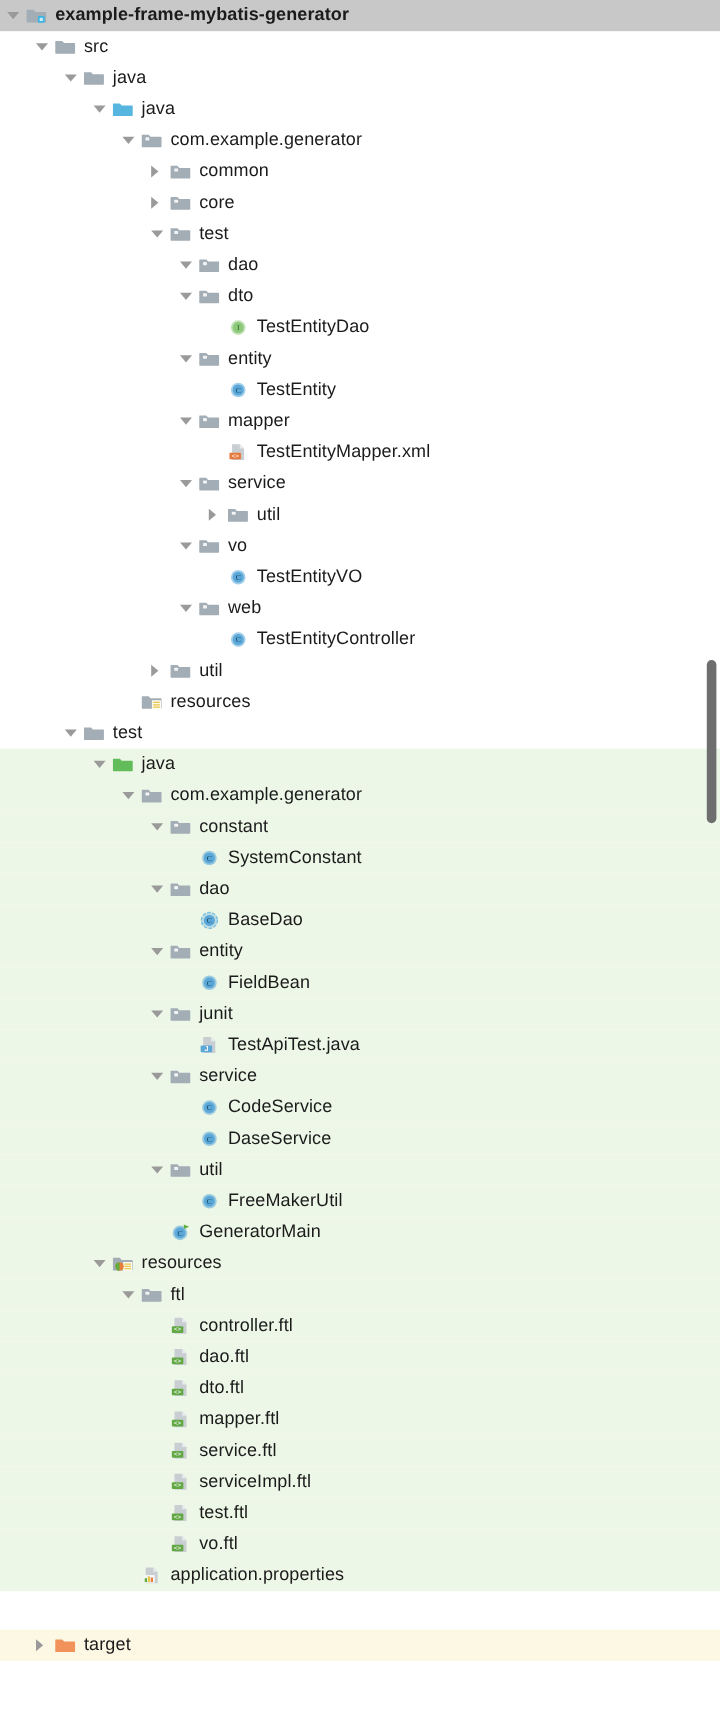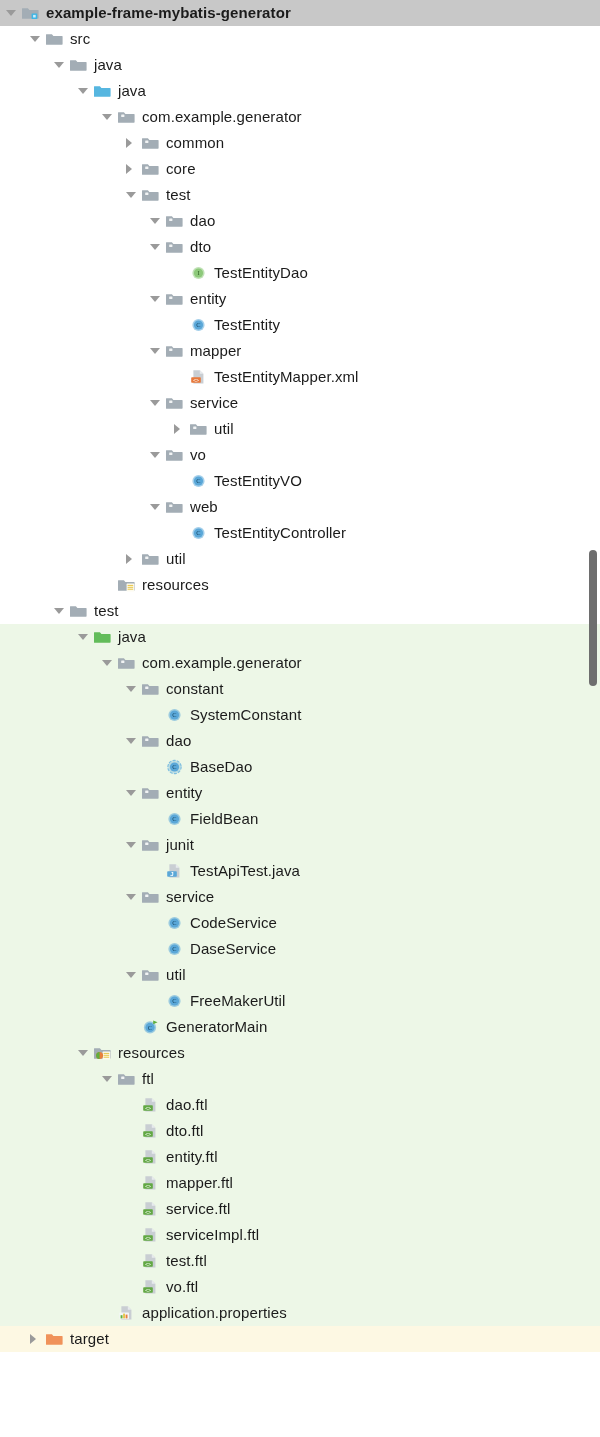--- a/index.html
+++ b/index.html
@@ -25,21 +25,21 @@
     position: relative;
     height: 26px;
     display: flex;
     align-items: center;
     white-space: nowrap;
     font-size: 15px;
     color: #1b1b1b;
     background: transparent;
   }
   .row.green   { background: #edf7e7; }
-  .row.yellow  { background: #fdf8e3; }
+  .row.yellow  { background: #fdf8e3; margin-top: 32px; }
   .row.sel     { background: #c8c8c8; }
   .row.bold .label { font-weight: bold; }
 
   
   .indent { flex: 0 0 auto; height: 1px; }
 
   
   .twisty {
     flex: 0 0 auto;
     width: 18px; height: 26px;
@@ -594,47 +594,47 @@
       <span class="indent" style="width: 122px;"></span>
       <span class="twisty none"></span>
       <span class="icon">
         <svg width="17" height="16" viewBox="0 0 17 16">
           <path d="M3.4 1.2 h6.4 l3.6 3.6 v9.6 h-10 z" fill="#c9ced3"></path>
           <path d="M9.8 1.2 l3.6 3.6 h-3.6 z" fill="#e7ebee"></path>
           <rect x="1.2" y="8.2" width="9.6" height="5.6" rx="0.8" fill="#62a844"></rect>
           <text x="6.0" y="12.5" font-size="5.2" font-family="DejaVu Sans Mono, monospace" fill="#ffffff" text-anchor="middle">&lt;&gt;</text>
         </svg>
       </span>
+      <span class="label">controller.ftl</span>
+    </div>
+    <div class="row green">
+      <span class="indent" style="width: 122px;"></span>
+      <span class="twisty none"></span>
+      <span class="icon">
+        <svg width="17" height="16" viewBox="0 0 17 16">
+          <path d="M3.4 1.2 h6.4 l3.6 3.6 v9.6 h-10 z" fill="#c9ced3"></path>
+          <path d="M9.8 1.2 l3.6 3.6 h-3.6 z" fill="#e7ebee"></path>
+          <rect x="1.2" y="8.2" width="9.6" height="5.6" rx="0.8" fill="#62a844"></rect>
+          <text x="6.0" y="12.5" font-size="5.2" font-family="DejaVu Sans Mono, monospace" fill="#ffffff" text-anchor="middle">&lt;&gt;</text>
+        </svg>
+      </span>
       <span class="label">dao.ftl</span>
     </div>
     <div class="row green">
       <span class="indent" style="width: 122px;"></span>
       <span class="twisty none"></span>
       <span class="icon">
         <svg width="17" height="16" viewBox="0 0 17 16">
           <path d="M3.4 1.2 h6.4 l3.6 3.6 v9.6 h-10 z" fill="#c9ced3"></path>
           <path d="M9.8 1.2 l3.6 3.6 h-3.6 z" fill="#e7ebee"></path>
           <rect x="1.2" y="8.2" width="9.6" height="5.6" rx="0.8" fill="#62a844"></rect>
           <text x="6.0" y="12.5" font-size="5.2" font-family="DejaVu Sans Mono, monospace" fill="#ffffff" text-anchor="middle">&lt;&gt;</text>
         </svg>
       </span>
       <span class="label">dto.ftl</span>
-    </div>
-    <div class="row green">
-      <span class="indent" style="width: 122px;"></span>
-      <span class="twisty none"></span>
-      <span class="icon">
-        <svg width="17" height="16" viewBox="0 0 17 16">
-          <path d="M3.4 1.2 h6.4 l3.6 3.6 v9.6 h-10 z" fill="#c9ced3"></path>
-          <path d="M9.8 1.2 l3.6 3.6 h-3.6 z" fill="#e7ebee"></path>
-          <rect x="1.2" y="8.2" width="9.6" height="5.6" rx="0.8" fill="#62a844"></rect>
-          <text x="6.0" y="12.5" font-size="5.2" font-family="DejaVu Sans Mono, monospace" fill="#ffffff" text-anchor="middle">&lt;&gt;</text>
-        </svg>
-      </span>
-      <span class="label">entity.ftl</span>
     </div>
     <div class="row green">
       <span class="indent" style="width: 122px;"></span>
       <span class="twisty none"></span>
       <span class="icon">
         <svg width="17" height="16" viewBox="0 0 17 16">
           <path d="M3.4 1.2 h6.4 l3.6 3.6 v9.6 h-10 z" fill="#c9ced3"></path>
           <path d="M9.8 1.2 l3.6 3.6 h-3.6 z" fill="#e7ebee"></path>
           <rect x="1.2" y="8.2" width="9.6" height="5.6" rx="0.8" fill="#62a844"></rect>
           <text x="6.0" y="12.5" font-size="5.2" font-family="DejaVu Sans Mono, monospace" fill="#ffffff" text-anchor="middle">&lt;&gt;</text>

